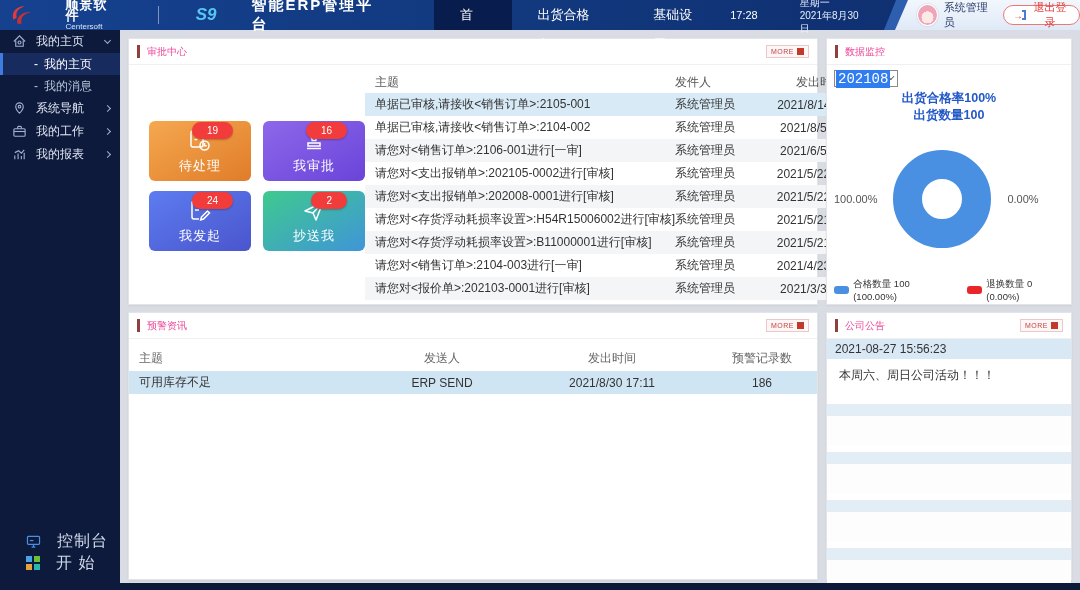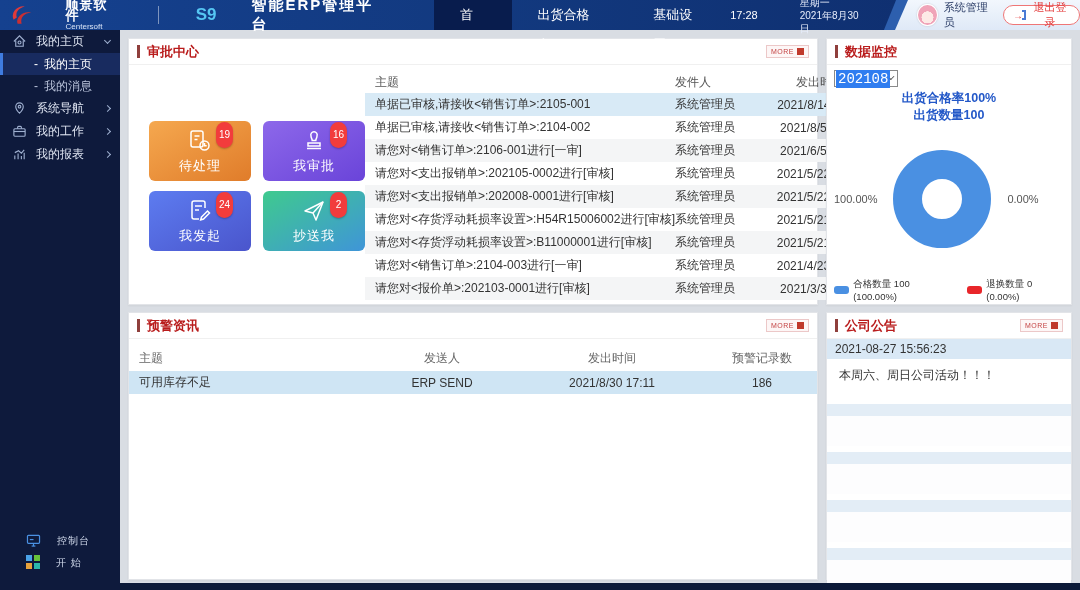--- a/index.html
+++ b/index.html
@@ -9,21 +9,21 @@
   
   .topbar { position:absolute; top:0; left:0; width:1080px; height:30px;
     background:linear-gradient(90deg,#15418f 0%,#12397f 45%,#0e2c6b 100%);
     display:flex; align-items:center; z-index:5; }
   .logo-area { display:flex; align-items:center; padding-left:8px;gap:28px; }
   .logo-swirl { width:26px; height:26px; }
   .logo-text { margin-left:4px; color:#fff; line-height:11px; }
   .logo-cn { font-size:13px; font-weight:bold; letter-spacing:1px; }
   .logo-en { font-size:8px; color:#d7e2f5; }
   .logo-divider { width:1px; height:18px; background:rgba(255,255,255,.45); margin:0 9px; }
-  .s9 { font-size:17px; font-weight:bold; color:#56c6f2; margin-right:7px; }
+  .s9 { font-size:17px; font-weight:bold; font-style:italic; color:#56c6f2; margin-right:7px; }
   .product { font-size:15px; font-weight:bold; color:#fff; letter-spacing:2px; }
   .tabs { display:flex; height:30px; margin-left:46px; }
   .tab { padding:0 26px; line-height:30px; font-size:13px; color:#fff; cursor:pointer; }
   .tab.active { background:#081c4d; }
   .clock { margin-left:auto; font-size:11px; color:#fff; }
   .datebox { font-size:10px; color:#e8eefc; line-height:13px; margin-left:42px; margin-right:212px; }
   .diag-stripe { position:absolute; right:176px; top:0; width:14px; height:30px;
     background:#2d5fae; transform:skewX(-22deg); }
   .topbar-right { position:absolute; right:0; top:0; width:185px; height:30px;
     background:linear-gradient(180deg,#f2f7fd,#dfe9f7);
@@ -48,51 +48,51 @@
   .side-item .sicon { width:16px; height:16px; margin-right:8px; display:flex; align-items:center; }
   .side-item .slabel { flex:1; }
   .chev { width:5px; height:5px; border-right:1.4px solid #9fb0d0; border-bottom:1.4px solid #9fb0d0; }
   .chev.down { transform:rotate(45deg); margin-top:-3px; }
   .chev.right { transform:rotate(-45deg); }
   .side-sub { display:flex; align-items:center; height:22px; padding-left:31px;
     color:#b9c3da; font-size:12px; cursor:pointer; border-left:3px solid transparent; }
   .side-sub .dash { margin-right:6px; }
   .side-sub.active { background:#182b5f; border-left-color:#3f7ce0; color:#ffffff; }
   .side-footer { position:absolute; bottom:16px; left:0; right:0; }
-  .foot-item { display:flex; align-items:center; height:22px; padding-left:26px; gap:16px;
-    color:#cfd8ea; font-size:10px; cursor:pointer; letter-spacing:1px; }
+  .foot-item { display:flex; align-items:flex-end; height:22px; padding-left:26px; gap:16px;
+    color:#cfd8ea; font-size:16px; cursor:pointer; letter-spacing:1px; }
 
   
   .panel { position:absolute; background:#fff; border:1px solid #e2e4e8;
     box-shadow:0 1px 2px rgba(0,0,0,.05); }
   .panel-approval { left:128px; top:38px; width:690px; height:267px; }
   .panel-monitor  { left:826px; top:38px; width:246px; height:267px; }
   .panel-alerts   { left:128px; top:312px; width:690px; height:268px; }
   .panel-announce { left:826px; top:312px; width:246px; height:268px; }
   .panel-header { height:26px; display:flex; align-items:center; padding:0 8px;
     border-bottom:1px solid #f0f0f0; }
   .accent { width:3px; height:13px; background:#8f3f3c; margin-right:7px; }
-  .ptitle { font-size:13px; color:#b91c1c;font-weight:bold; }
+  .ptitle { font-size:10px; color:#ec4899; }
   .more-badge { margin-left:auto; display:flex; align-items:center; gap:3px;
     border:1px solid #ecc8c8; background:#fdf6f6; padding:2px 4px; font-size:7px;
     color:#c34343; cursor:pointer; letter-spacing:.5px; }
   .more-box { width:7px; height:7px; background:#c0392b; }
 
   
   .approval-body { display:flex; height:240px; }
   .tiles-wrap { width:254px; padding:56px 0 0 20px; }
   .tiles { display:grid; grid-template-columns:102px 102px; grid-gap:10px 12px; }
   .tile { position:relative; width:102px; height:60px; border-radius:6px; color:#fff;
     display:flex; flex-direction:column; align-items:center; justify-content:center;
     cursor:pointer; }
   .tile-iconwrap { position:relative; height:26px; }
   .tile-label { font-size:13px; margin-top:3px; letter-spacing:1px; }
-  .badge { position:absolute; top:-6px; right:-20px; min-width:17px; height:26px;
+  .badge { position:absolute; top:-6px; right:-20px; min-width:17px; height:17px;
     border-radius:9px; background:#f23c3c; color:#fff; font-size:10px;
-    display:flex; align-items:center; justify-content:center; padding:0 3px;
+    display:flex; align-items:center; justify-content:center; padding:0 15px;
     box-shadow:0 1px 2px rgba(0,0,0,.25); }
   .atable { flex:1; padding-top:7px; display:flex; }
   .atable-cols { flex:1; }
   .arow { display:flex; align-items:center; height:23px; font-size:12px; color:#333; cursor:pointer; }
   .arow:nth-child(even) { background:#f4f5f6; }
   .arow.selected { background:#d8eaf6; }
   .ahead { display:flex; align-items:center; height:21px; font-size:12px; color:#555; }
   .c-subj { flex:1; padding-left:10px; white-space:nowrap; overflow:hidden; }
   .c-sender { width:92px; }
   .c-time { width:106px; text-align:center; }

